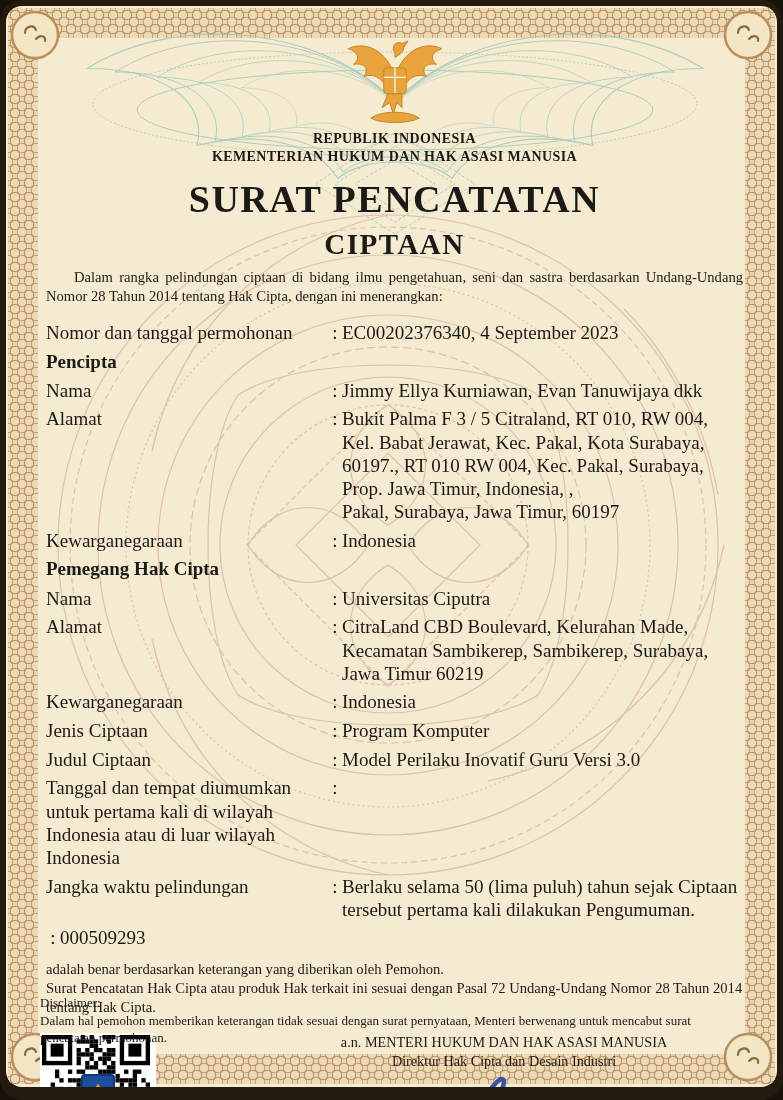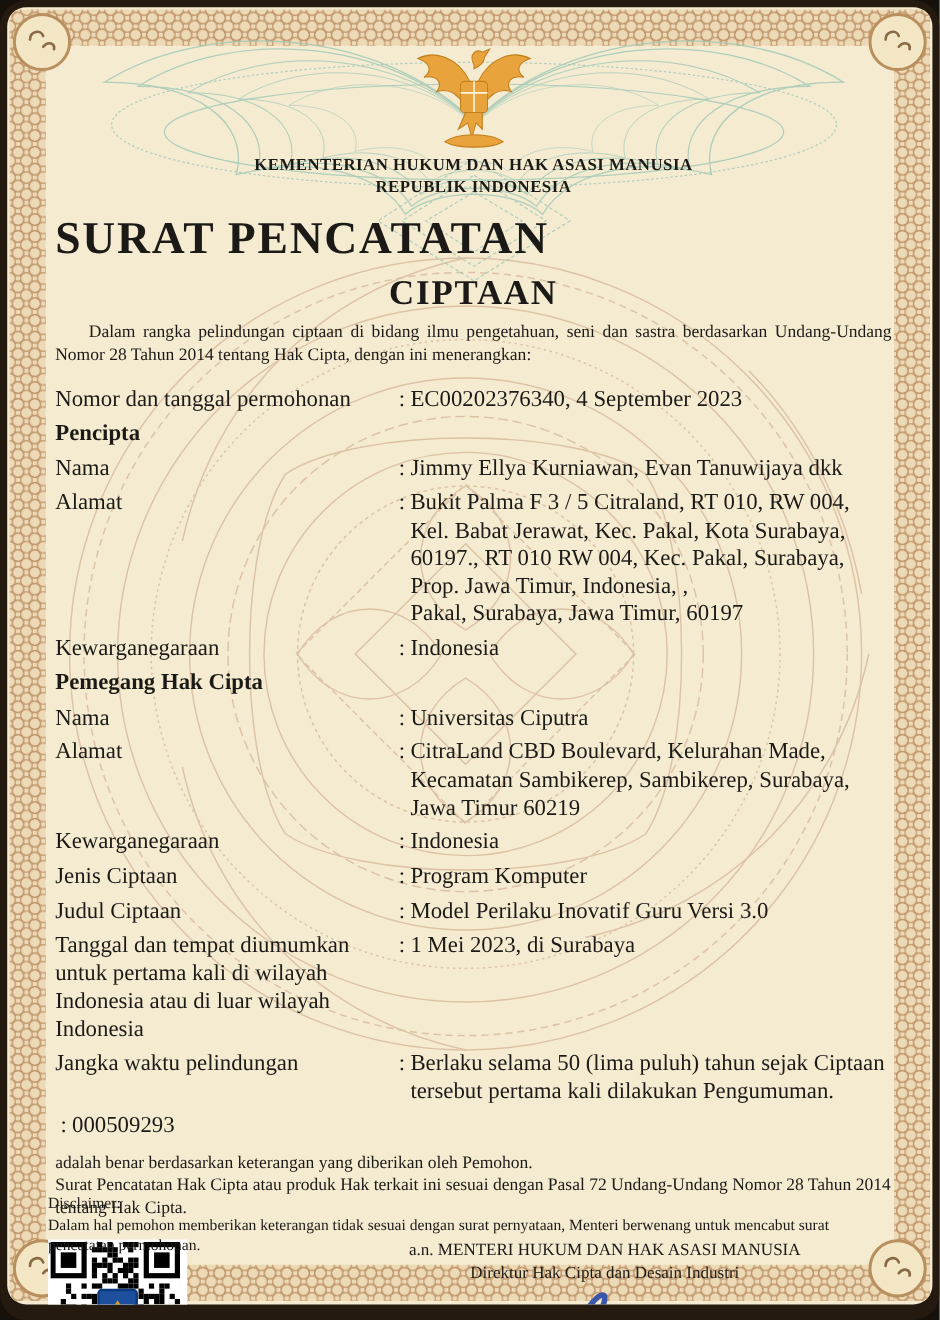--- a/index.html
+++ b/index.html
@@ -30,21 +30,21 @@
   .c-bl{bottom:3px;left:2px;} .c-br{bottom:3px;right:2px;}
 
   .watermark{position:absolute;left:32px;top:189px;pointer-events:none;}
   .content{position:absolute;left:40px;right:34px;top:38px;bottom:36px;}
 
   .cert-header{position:relative;height:224px;}
   .guilloche{position:absolute;left:50%;top:-12px;transform:translateX(-50%);pointer-events:none;}
   .garuda{position:absolute;left:50%;top:-8px;transform:translateX(-50%);}
   .ministry{position:absolute;top:86px;left:0;right:0;text-align:center;z-index:2;}
   .ministry div{font-weight:700;font-size:14px;letter-spacing:.4px;line-height:1.25;}
-  .title1{position:absolute;top:136px;left:0;right:0;z-index:2;
+  .title1{position:absolute;top:136px;left:0;right:0;text-align:center;z-index:2;
     font-size:38px;font-weight:700;letter-spacing:1.5px;margin:0;line-height:1;}
   .title2{position:absolute;top:186px;left:0;right:0;text-align:center;z-index:2;
     font-size:29px;font-weight:700;letter-spacing:1.5px;margin:0;line-height:1;}
 
   .intro{margin:0 0 15px 0;font-size:14.6px;line-height:1.3;text-align:justify;text-indent:28px;position:relative;z-index:2;}
 
   .rows{position:relative;z-index:2;}
   .row{display:flex;align-items:flex-start;margin-bottom:5.5px;font-size:19px;line-height:1.22;}
   .row .label{width:282px;flex:0 0 282px;}
   .row .colon{width:14px;flex:0 0 14px;text-align:center;}
@@ -153,22 +153,22 @@
             <path d="M64,36 C76,12 98,6 114,14 C102,18 100,26 108,32 C94,30 90,38 96,46 C84,42 76,48 70,58 C68,50 66,42 64,36 Z"></path>
             <path d="M60,20 C55,11 61,4 68,8 L75,5 L70,13 C70,17 66,21 60,24 Z"></path>
             <rect x="47" y="36" width="26" height="30" rx="4"></rect>
             <path d="M47,47 H73 M60,36 V66" stroke="#fdf3dc" stroke-width="1.6" fill="none"></path>
             <path d="M52,66 L45,82 L54,76 L58,90 L62,76 L68,82 L68,66 Z"></path>
             <path d="M32,94 C44,85 76,85 88,94 C76,101 44,101 32,94 Z"></path>
           </g>
         </svg>
 
         <div class="ministry">
+          <div>REPUBLIK INDONESIA</div>
           <div>KEMENTERIAN HUKUM DAN HAK ASASI MANUSIA</div>
-          <div>REPUBLIK INDONESIA</div>
         </div>
         <h1 class="title1">SURAT PENCATATAN</h1>
         <h2 class="title2">CIPTAAN</h2>
       </div>
 
       <p class="intro">Dalam rangka pelindungan ciptaan di bidang ilmu pengetahuan, seni dan sastra berdasarkan Undang-Undang Nomor 28 Tahun 2014 tentang Hak Cipta, dengan ini menerangkan:</p>
 
       <div class="rows">
 
           <div class="row row-field">
@@ -234,21 +234,20 @@
 
           <div class="row row-field val-bold">
             <div class="cell label">Judul Ciptaan</div>
             <div class="cell colon">:</div>
             <div class="cell value">Model Perilaku Inovatif Guru Versi 3.0</div>
           </div>
 
           <div class="row row-field">
             <div class="cell label">Tanggal dan tempat diumumkan untuk pertama kali di wilayah Indonesia atau di luar wilayah Indonesia</div>
             <div class="cell colon">:</div>
-            <div class="cell value">1 Mei 2023, di Surabaya</div>
           </div>
 
           <div class="row row-field">
             <div class="cell label">Jangka waktu pelindungan</div>
             <div class="cell colon">:</div>
             <div class="cell value">Berlaku selama 50 (lima puluh) tahun sejak Ciptaan tersebut pertama kali dilakukan Pengumuman.</div>
           </div>
 
           <div class="row row-field">
             <div class="cell colon">:</div>

